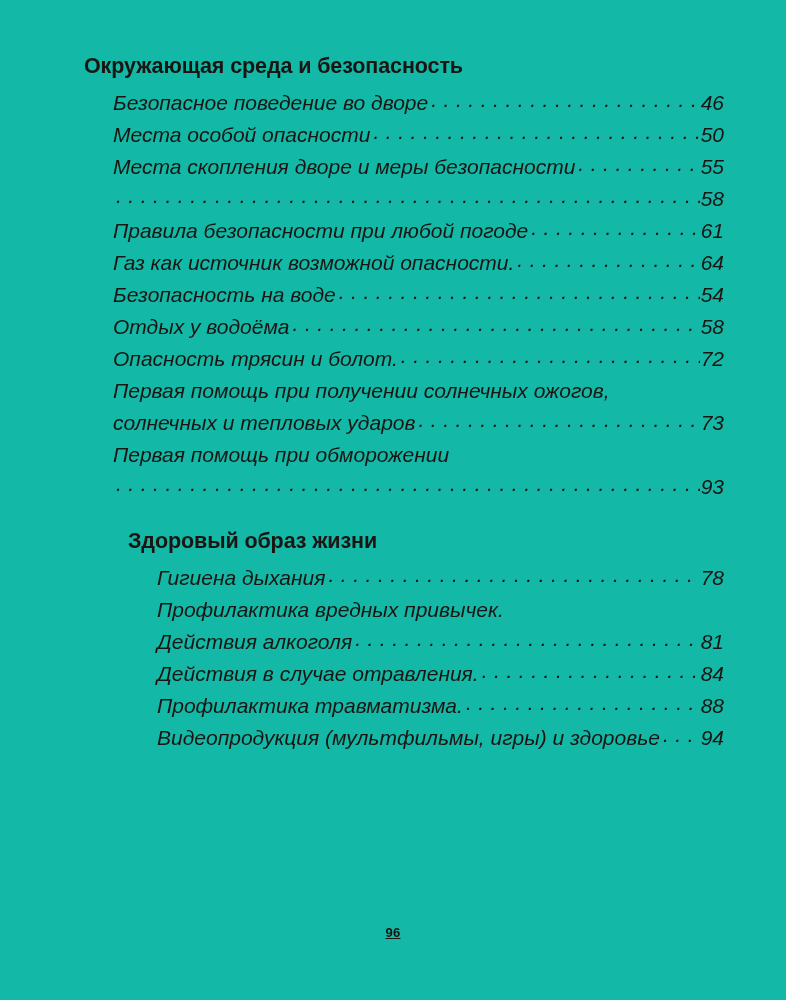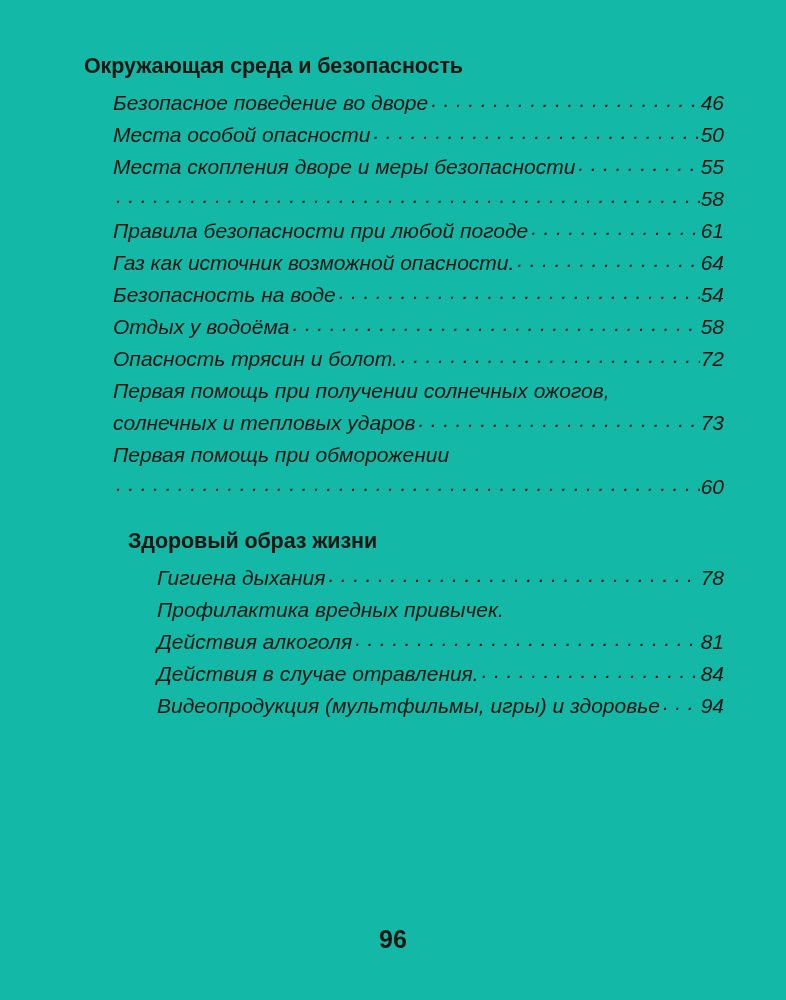--- a/index.html
+++ b/index.html
@@ -88,23 +88,24 @@
   .line .page-num {
     flex: 0 0 auto;
     white-space: nowrap;
   }
   .page-number-footer {
     position: absolute;
     left: 0;
     right: 0;
     top: 925px;
     text-align: center;
-    font-size: 25px;
+    font-size: 13px;
     font-weight: bold;
     letter-spacing: 0.2px;
+    text-decoration: underline;
   }
 </style>
 </head>
 <body>
 
 <div class="page">
   <div class="toc" id="toc-root">
       <div class="section">
         <div class="section-heading">Окружающая среда и безопасность</div>
         <ul class="entries">
@@ -179,21 +180,21 @@
               <span class="leader" aria-hidden="true"></span>
               <span class="page-num">73</span>
             </div>
           </li>
           <li class="entry">
             <div class="line no-leader">
               <span class="label">Первая помощь при обморожении</span>
             </div>
             <div class="line">
               <span class="leader" aria-hidden="true"></span>
-              <span class="page-num">60</span>
+              <span class="page-num">93</span>
             </div>
           </li>
         </ul>
       </div>
       <div class="section">
         <div class="section-heading">Здоровый образ жизни</div>
         <ul class="entries">
           <li class="entry">
             <div class="line">
               <span class="label">Гигиена дыхания</span>
@@ -209,20 +210,27 @@
               <span class="label">Действия алкоголя</span>
               <span class="leader" aria-hidden="true"></span>
               <span class="page-num">81</span>
             </div>
           </li>
           <li class="entry">
             <div class="line">
               <span class="label">Действия в случае отравления.</span>
               <span class="leader" aria-hidden="true"></span>
               <span class="page-num">84</span>
+            </div>
+          </li>
+          <li class="entry">
+            <div class="line">
+              <span class="label">Профилактика травматизма.</span>
+              <span class="leader" aria-hidden="true"></span>
+              <span class="page-num">88</span>
             </div>
           </li>
           <li class="entry">
             <div class="line">
               <span class="label">Видеопродукция (мультфильмы, игры) и здоровье</span>
               <span class="leader" aria-hidden="true"></span>
               <span class="page-num">94</span>
             </div>
           </li>
         </ul>

